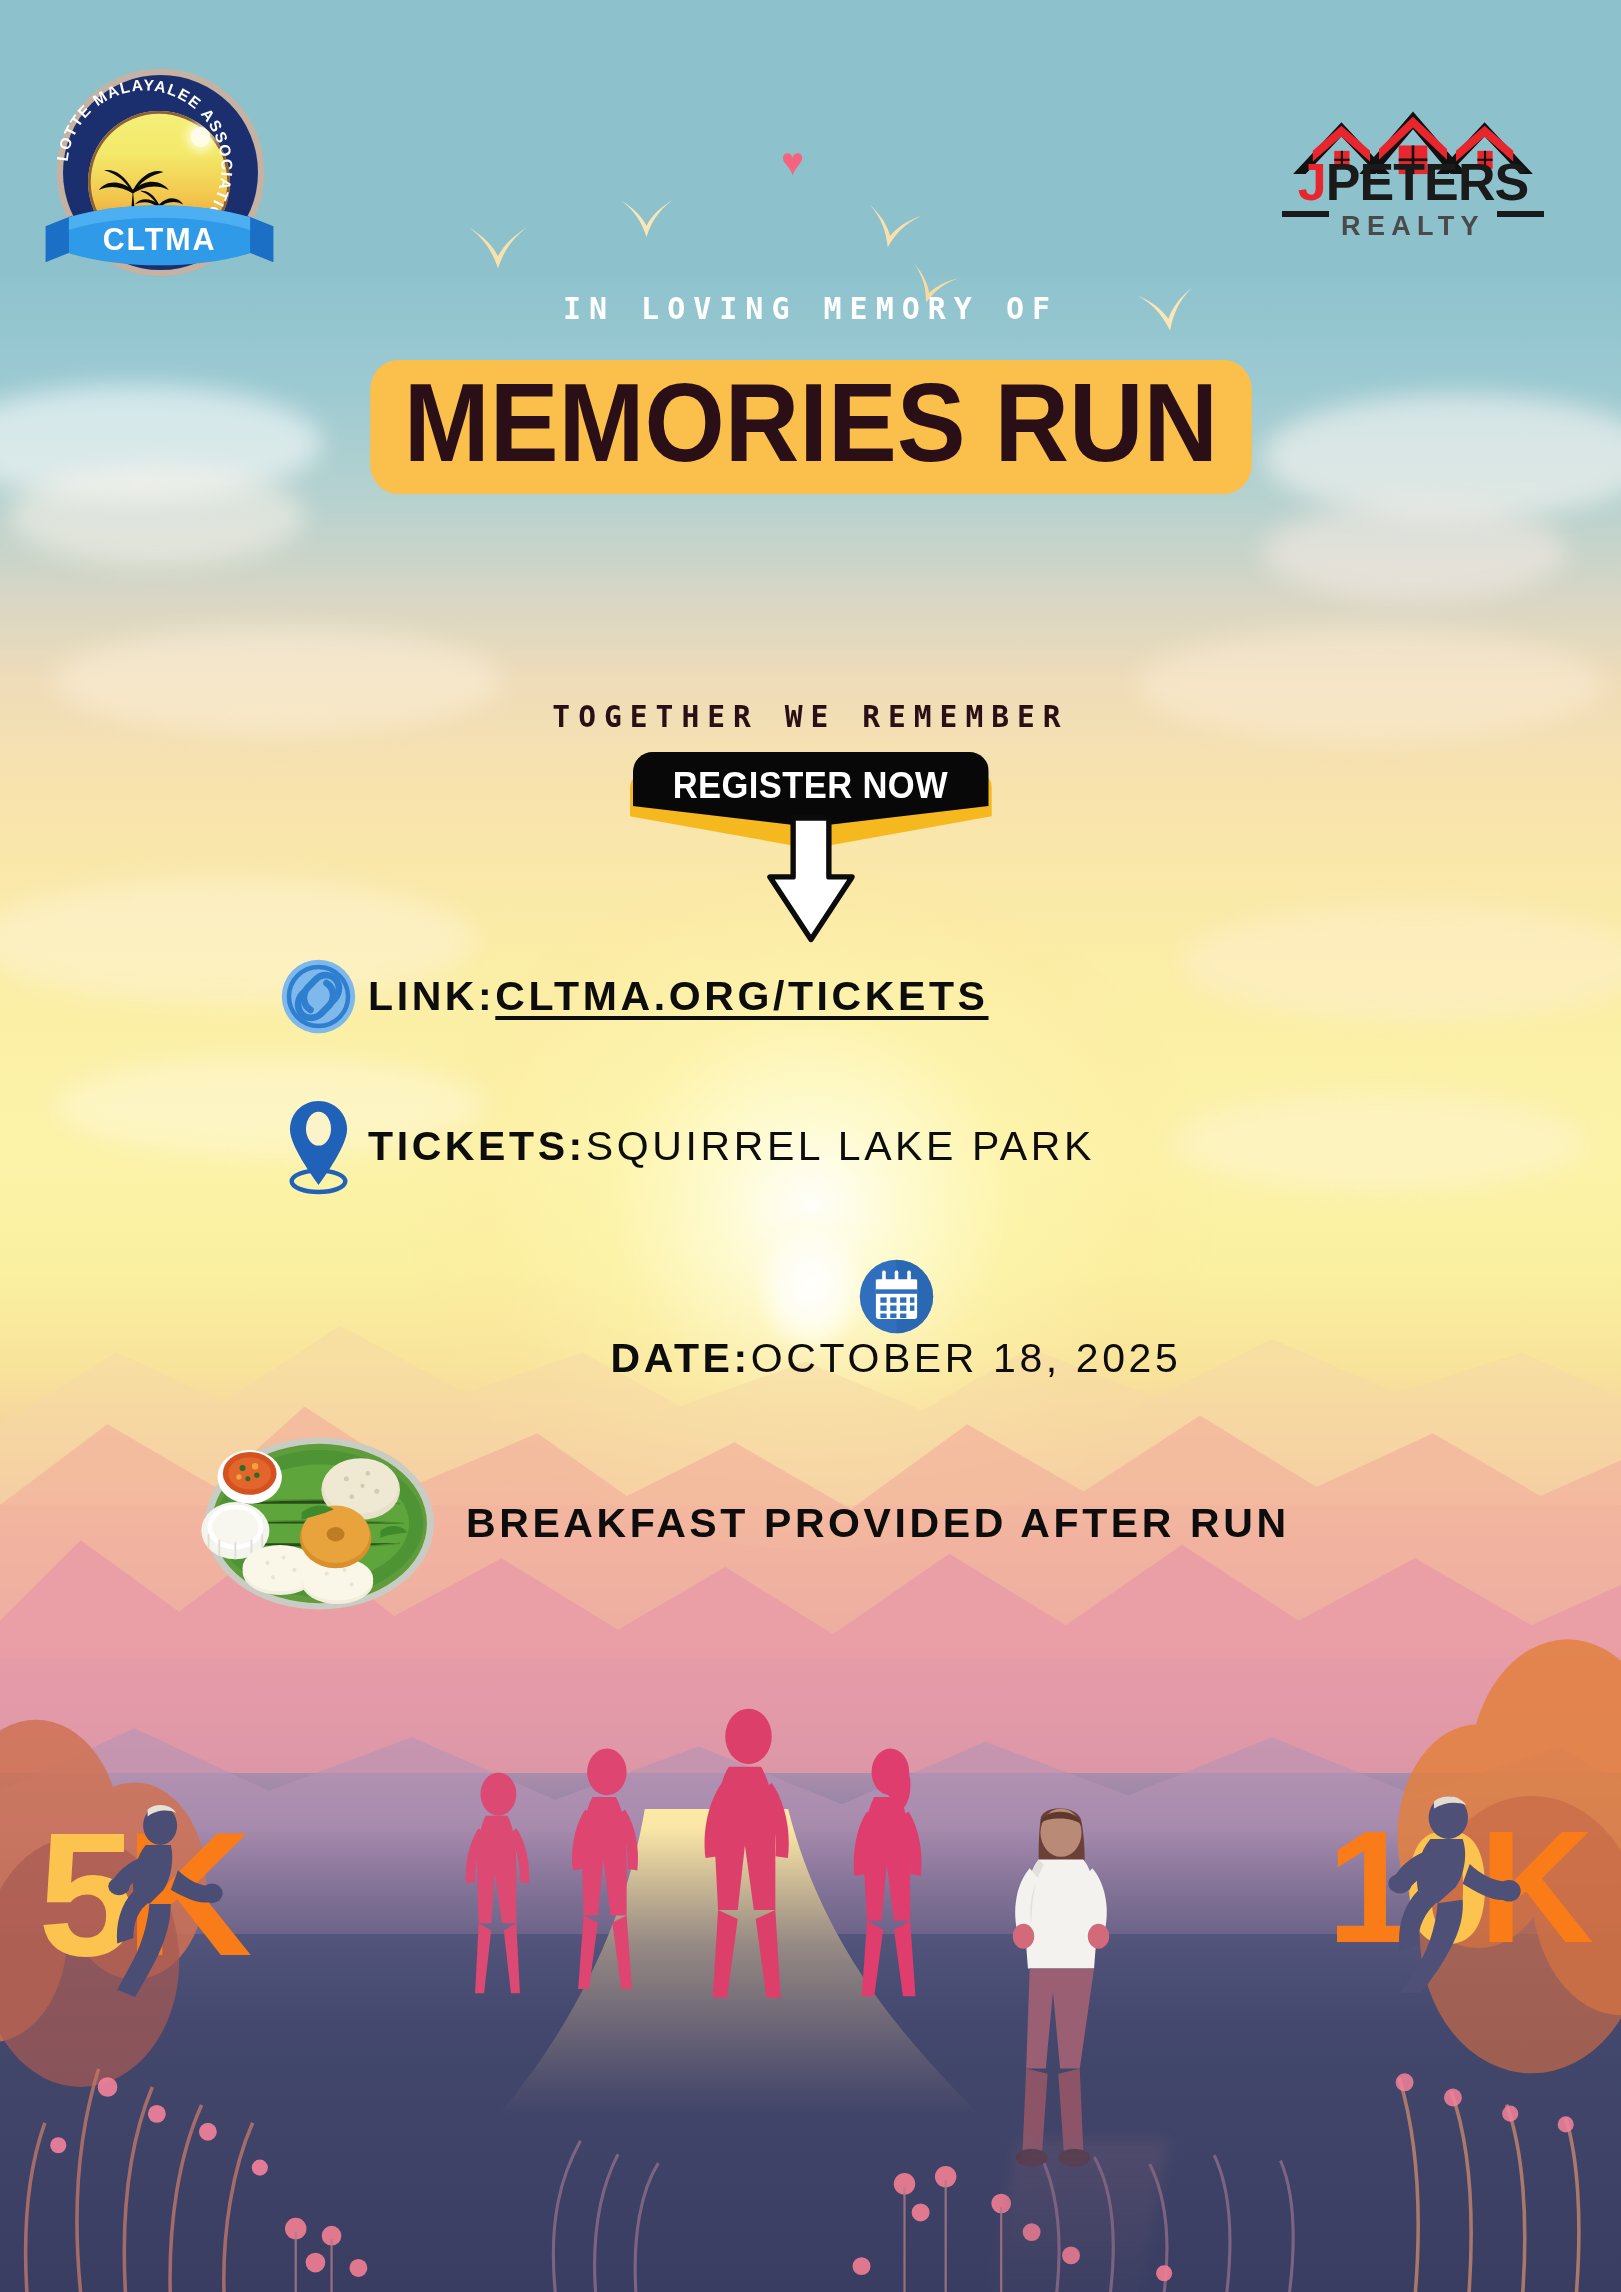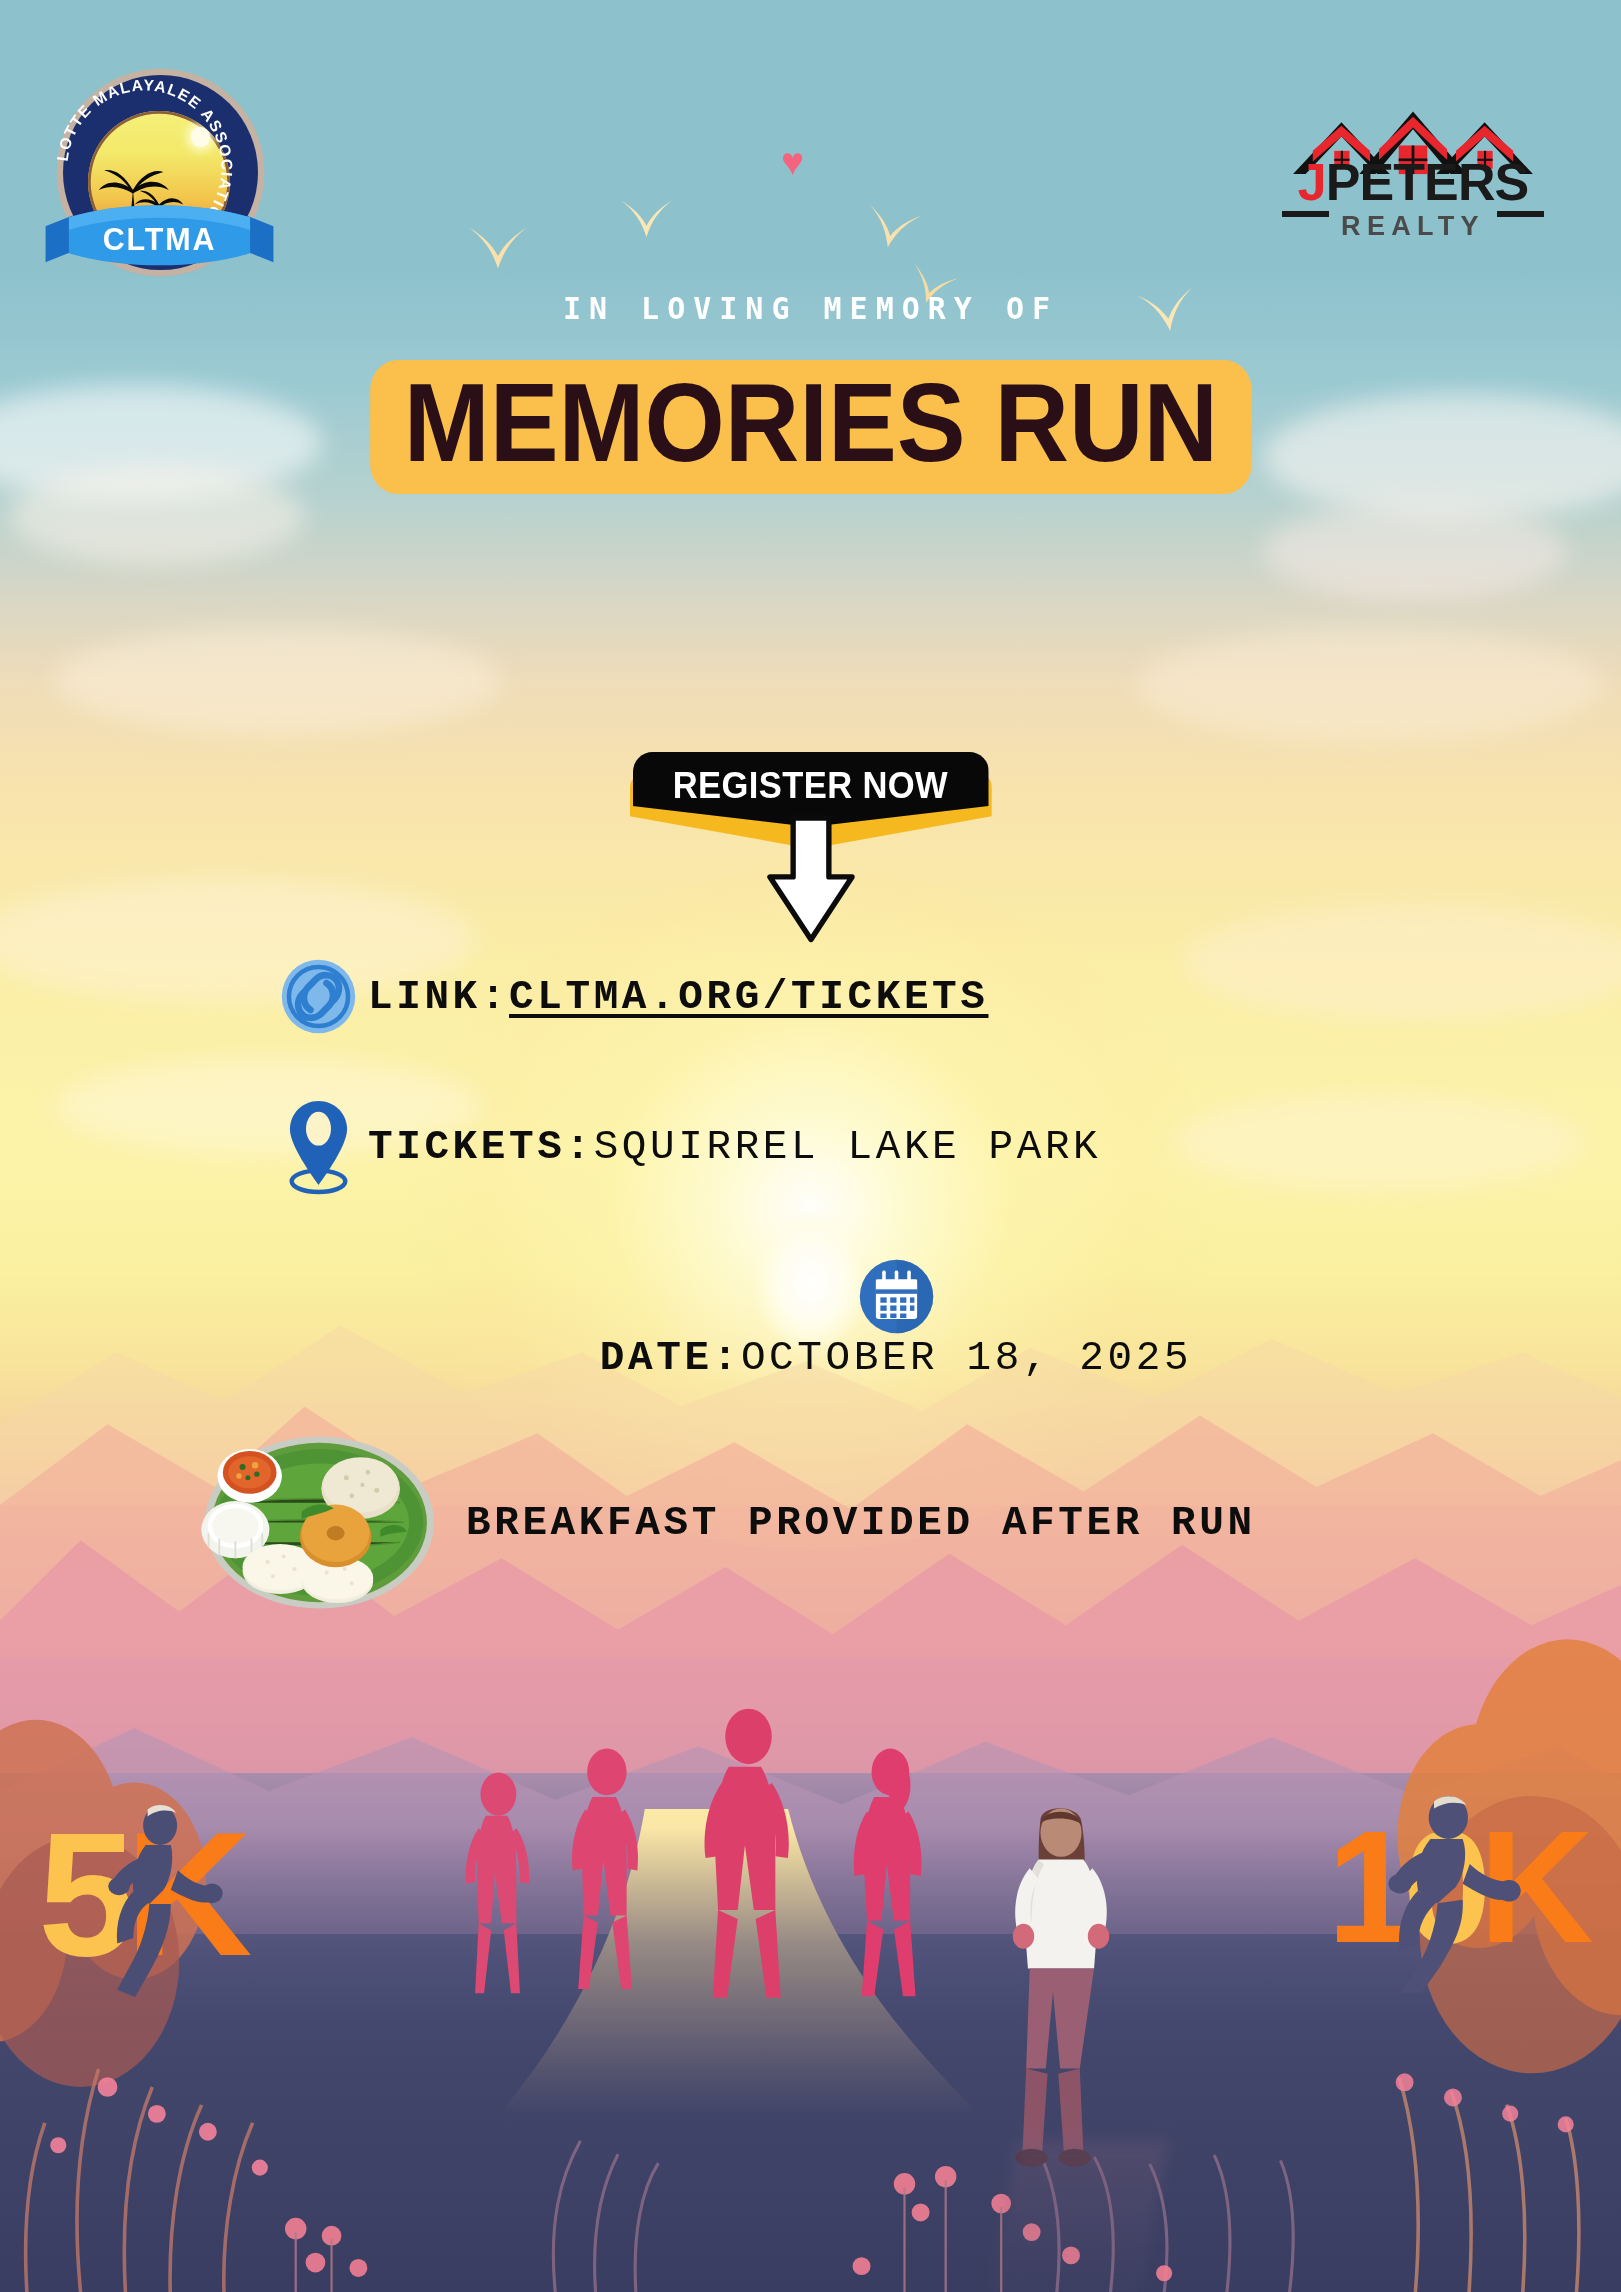--- a/index.html
+++ b/index.html
@@ -143,21 +143,21 @@
     color:#ffffff; font-weight:bold; font-size:36px; letter-spacing:0.4px;
     margin-top:12.5px; transform:scaleX(0.96);
   }
   .reg-arrow { position:absolute; left:50%; top:66px; transform:translateX(-50%); }
 
   
   .info { position:absolute; left:269px; top:958px; width:1254px; }
   .info-row { position:relative; display:flex; align-items:center; margin-bottom:54px; }
   .info-icon { flex:0 0 auto; width:99px; display:flex; align-items:center; justify-content:center; }
   .info-text {
-    font-family:Liberation Mono, monospace;
+    font-family:Liberation Sans, sans-serif;
     font-size:41px; color:#0d0d0d; letter-spacing:3.6px; white-space:nowrap;
   }
   .lbl { font-weight:bold; }
   .val { font-weight:normal; }
   .val-underline { font-weight:bold; text-decoration:underline; text-underline-offset:6.3px; text-decoration-thickness:3.6px; }
 
   .row-link { top:0; }
   .row-loc { }
   .row-date { }
   .row-food { }
@@ -412,20 +412,21 @@
   </div>
 
   <div class="memory-line">IN LOVING MEMORY OF</div>
 
   <div class="title-wrap">
     <div class="title-row">
       <div class="title-block title-line2">MEMORIES RUN</div>
     </div>
   </div>
 
+  <div class="sub-line">TOGETHER WE REMEMBER</div>
 
   <div class="register-wrap">
     <div class="reg-shadow"></div>
     <div class="reg-black">
       <span>REGISTER NOW</span>
     </div>
     <svg class="reg-arrow" width="97" height="125" viewBox="0 0 108 140">
       <path d="M34,0 L74,0 L74,66 L100,66 L54,136 L8,66 L34,66 Z" fill="#ffffff" stroke="#0b0b0b" stroke-width="6" stroke-linejoin="round"></path>
     </svg>
   </div>

